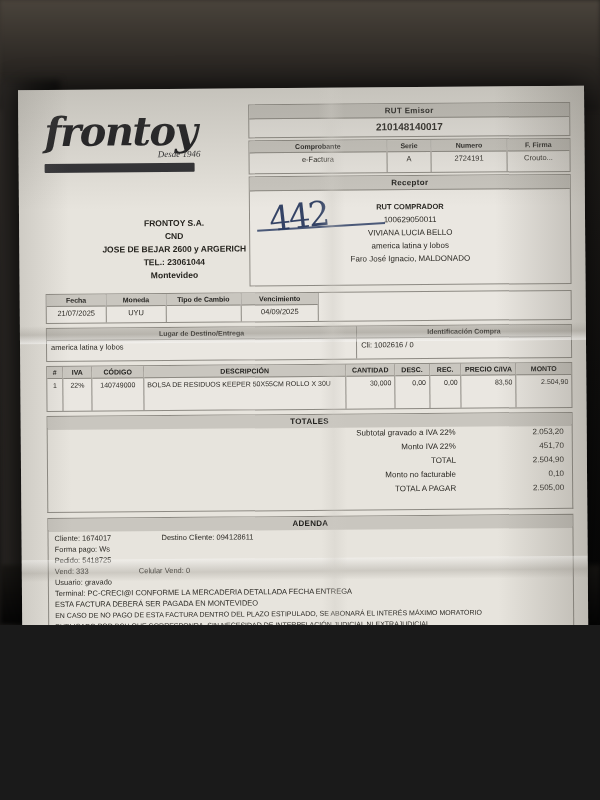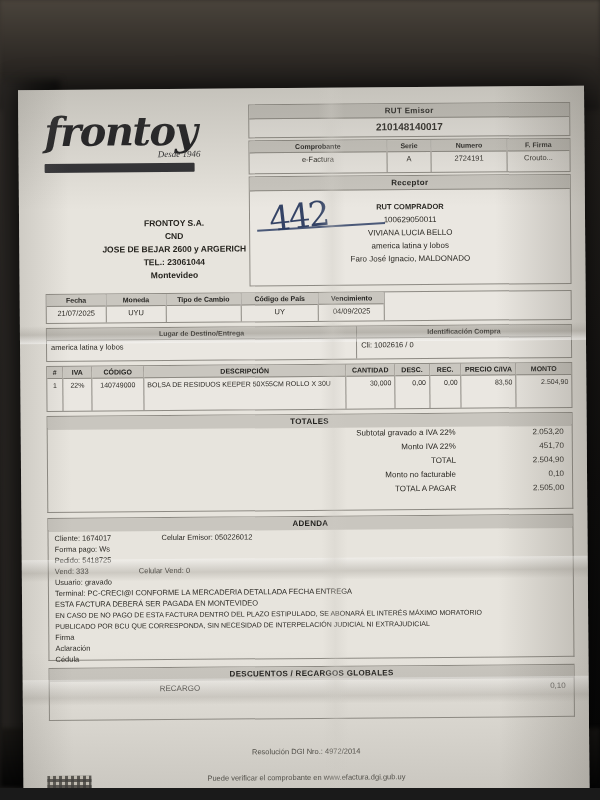--- a/index.html
+++ b/index.html
@@ -9,21 +9,21 @@
   }
   body {
     width: 600px;
     height: 800px;
     overflow: hidden;
     font-family: "Liberation Sans", sans-serif;
   }
   #scene {
     position: relative;
     width: 600px;
-    height: 788px;
+    height: 625px;
     background: linear-gradient(160deg, #3a352f 0%, #221f1c 35%, #100f0e 70%, #050505 100%);
     overflow: hidden;
   }
   
   .bg-blur-top {
     position: absolute;
     left: 0; top: 0; width: 600px; height: 110px;
     background: linear-gradient(180deg, #4a443c 0%, #2b2723 60%, #1b1917 100%);
     filter: blur(2px);
   }
@@ -359,24 +359,20 @@
           </div>
           <div class="fs-col">
             <div class="cellhead">Moneda</div>
             <div class="cellval">UYU</div>
           </div>
           <div class="fs-col">
             <div class="cellhead">Tipo de Cambio</div>
             <div class="cellval"></div>
           </div>
           <div class="fs-col">
-            <div class="cellhead">Código de País</div>
-            <div class="cellval">UY</div>
-          </div>
-          <div class="fs-col">
             <div class="cellhead">Vencimiento</div>
             <div class="cellval">04/09/2025</div>
           </div>
           <div class="fs-col fs-blank">
             <div class="cellhead" style="background:transparent;border-bottom:none;"></div>
           </div>
         </div>
       </div>
 
       <div id="destino-strip" class="box">
@@ -460,22 +456,22 @@
       </div>
 
       <div id="adenda-head" class="box">
         <div class="bandhead" style="border-bottom:none;">ADENDA</div>
       </div>
       <div id="adenda-body">
         <div class="ad-line">
           <span>Cliente:</span>
           <span>1674017</span>
           <span class="ad-gap"></span>
-          <span>Celular Emisor:</span>
-          <span>050226012</span>
+          <span>Destino Cliente:</span>
+          <span>094128611</span>
         </div>
         <div class="ad-line">
           <span>Forma pago:</span>
           <span>Ws</span>
         </div>
         <div class="ad-line">
           <span>Pedido:</span>
           <span>5418725</span>
         </div>
         <div class="ad-line">

